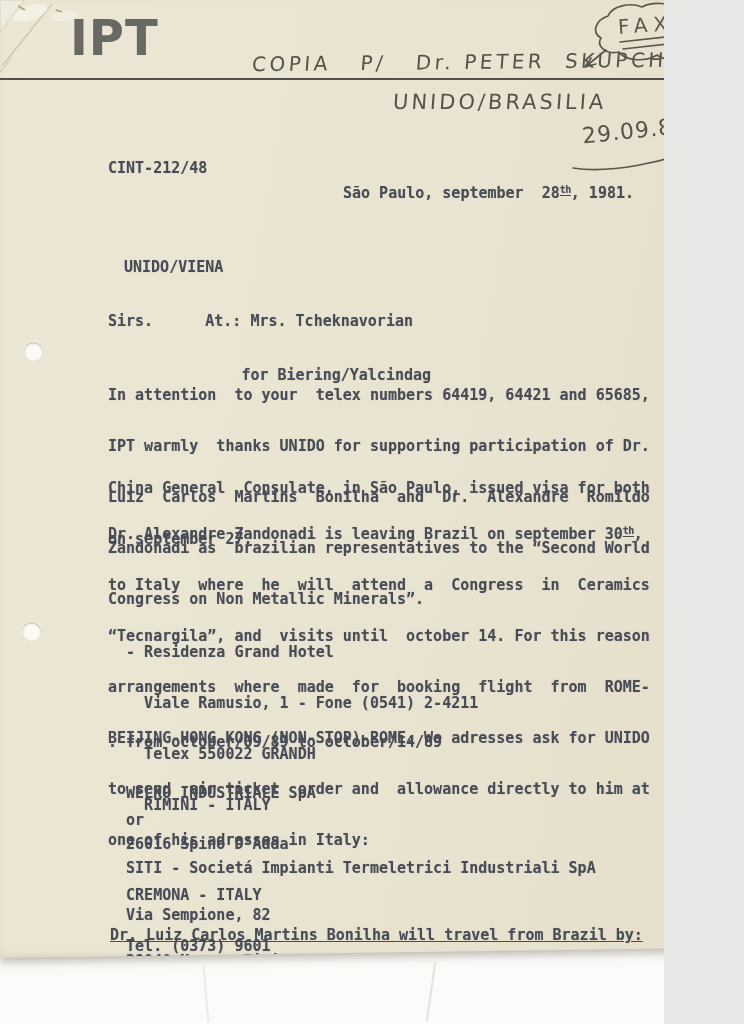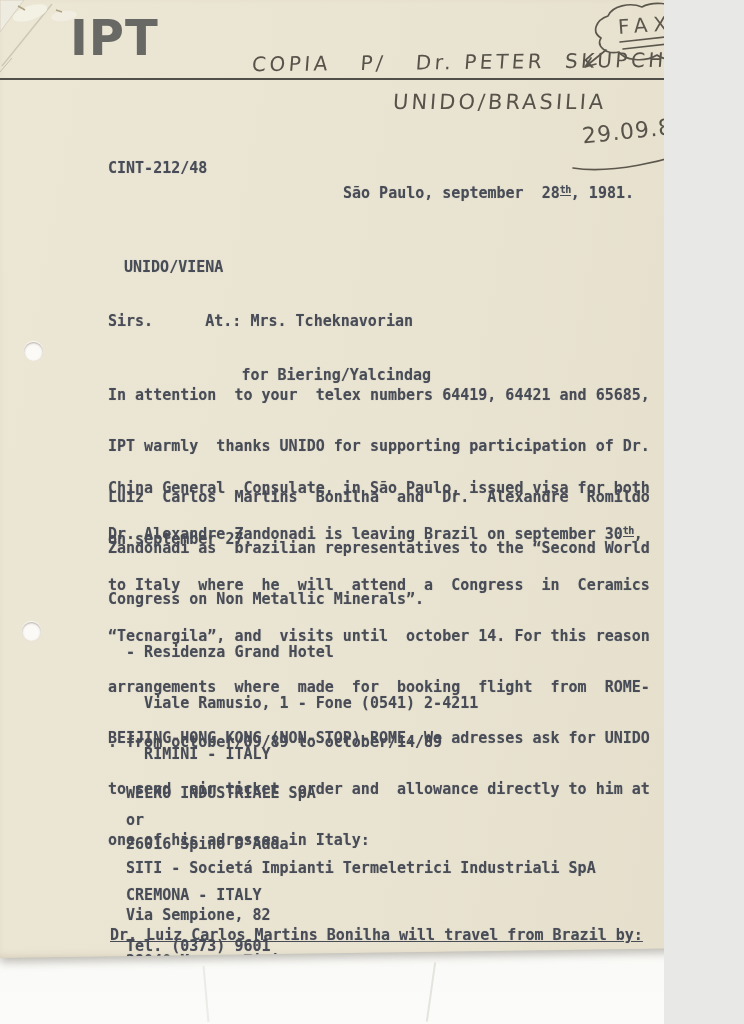--- a/index.html
+++ b/index.html
@@ -134,20 +134,21 @@
         <div>“Tecnargila”, and  visits until  october 14. For this reason</div>
         <div>arrangements  where  made  for  booking  flight  from  ROME-</div>
         <div>BEIJING-HONG KONG (NON-STOP)-ROME. We adresses ask for UNIDO</div>
         <div>to send  air ticket  order and  allowance directly to him at</div>
         <div>one of his adresses in Italy:</div>
       </div>
 
       <div class="typed" id="itin1">
         <div>  - Residenza Grand Hotel</div>
         <div>    Viale Ramusio, 1 - Fone (0541) 2-4211</div>
+        <div>    Telex 550022 GRANDH</div>
         <div>    RIMINI - ITALY</div>
       </div>
 
       <div class="typed" id="itin2">
         <div>. from october/09/89 to october/14/89</div>
         <div>  WELKO INDUSTRIALE SpA</div>
         <div>  26016 Spino D’Adda</div>
         <div>  CREMONA - ITALY</div>
         <div>  Tel. (0373) 9601</div>
         <div>  Telex 312077 WELKOI</div>

